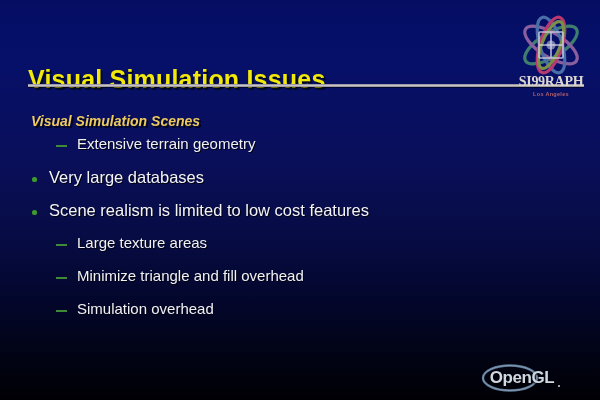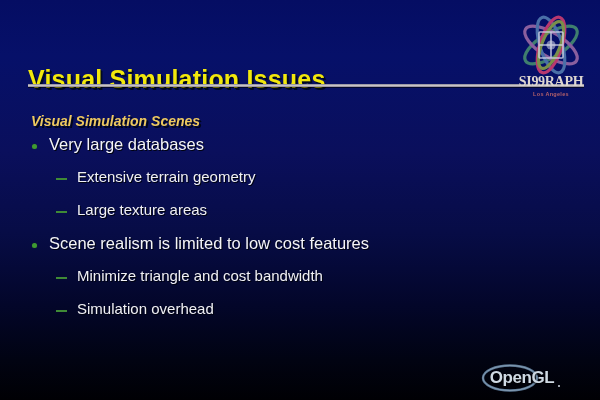--- a/index.html
+++ b/index.html
@@ -194,39 +194,39 @@
 
 <div id="slide">
 
   <h1 id="title">Visual Simulation Issues</h1>
 
   <div id="title-rule"></div>
 
   <h2 id="subtitle">Visual Simulation Scenes</h2>
 
   <div id="content">
+    <div class="row lvl2">
+      <span class="marker"></span>
+      <span class="txt">Extensive terrain geometry</span>
+    </div>
     <div class="row lvl1">
       <span class="marker"></span>
       <span class="txt">Very large databases</span>
     </div>
-    <div class="row lvl2">
-      <span class="marker"></span>
-      <span class="txt">Extensive terrain geometry</span>
+    <div class="row lvl1">
+      <span class="marker"></span>
+      <span class="txt">Scene realism is limited to low cost features</span>
     </div>
     <div class="row lvl2">
       <span class="marker"></span>
       <span class="txt">Large texture areas</span>
     </div>
-    <div class="row lvl1">
-      <span class="marker"></span>
-      <span class="txt">Scene realism is limited to low cost features</span>
-    </div>
-    <div class="row lvl2">
-      <span class="marker"></span>
-      <span class="txt">Minimize triangle and cost bandwidth</span>
+    <div class="row lvl2">
+      <span class="marker"></span>
+      <span class="txt">Minimize triangle and fill overhead</span>
     </div>
     <div class="row lvl2">
       <span class="marker"></span>
       <span class="txt">Simulation overhead</span>
     </div>
   </div>
 
   <div id="siggraph-logo">
     <svg id="siggraph-mark" viewBox="0 0 86 66">
       <g fill="none" stroke-width="3.2" stroke-linecap="round">

